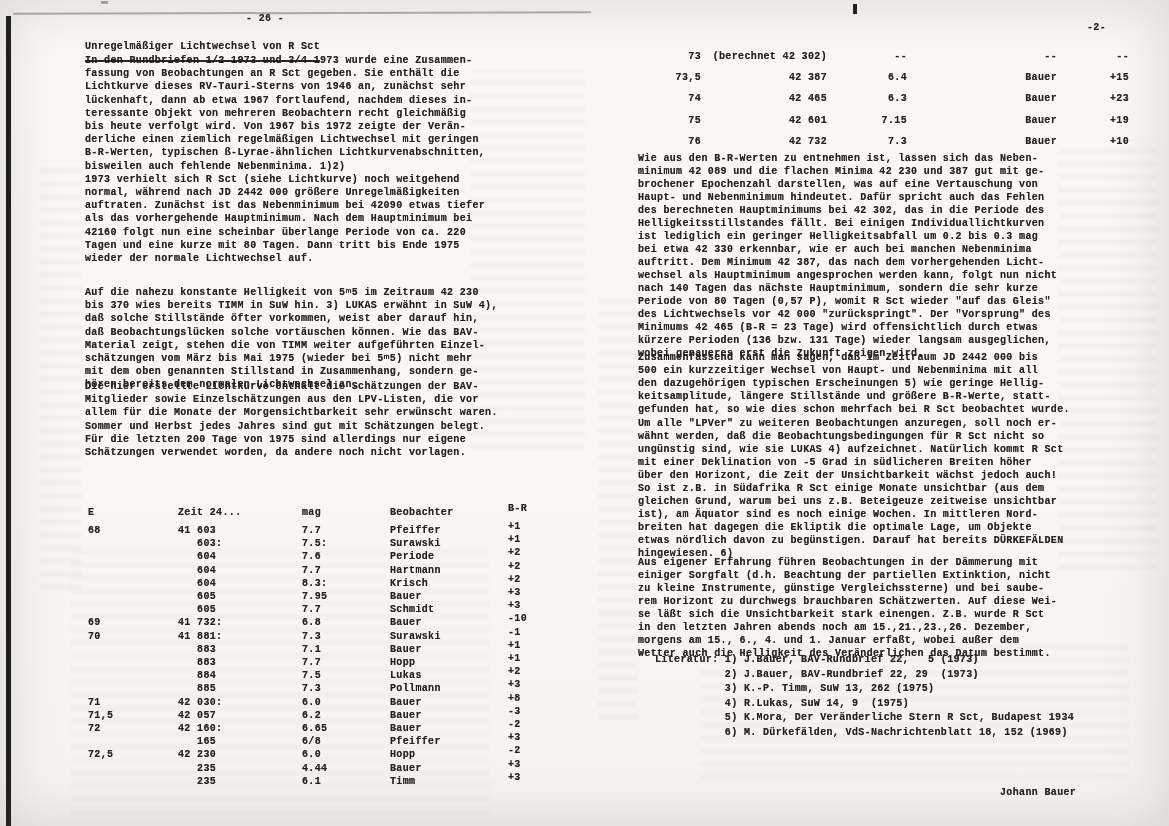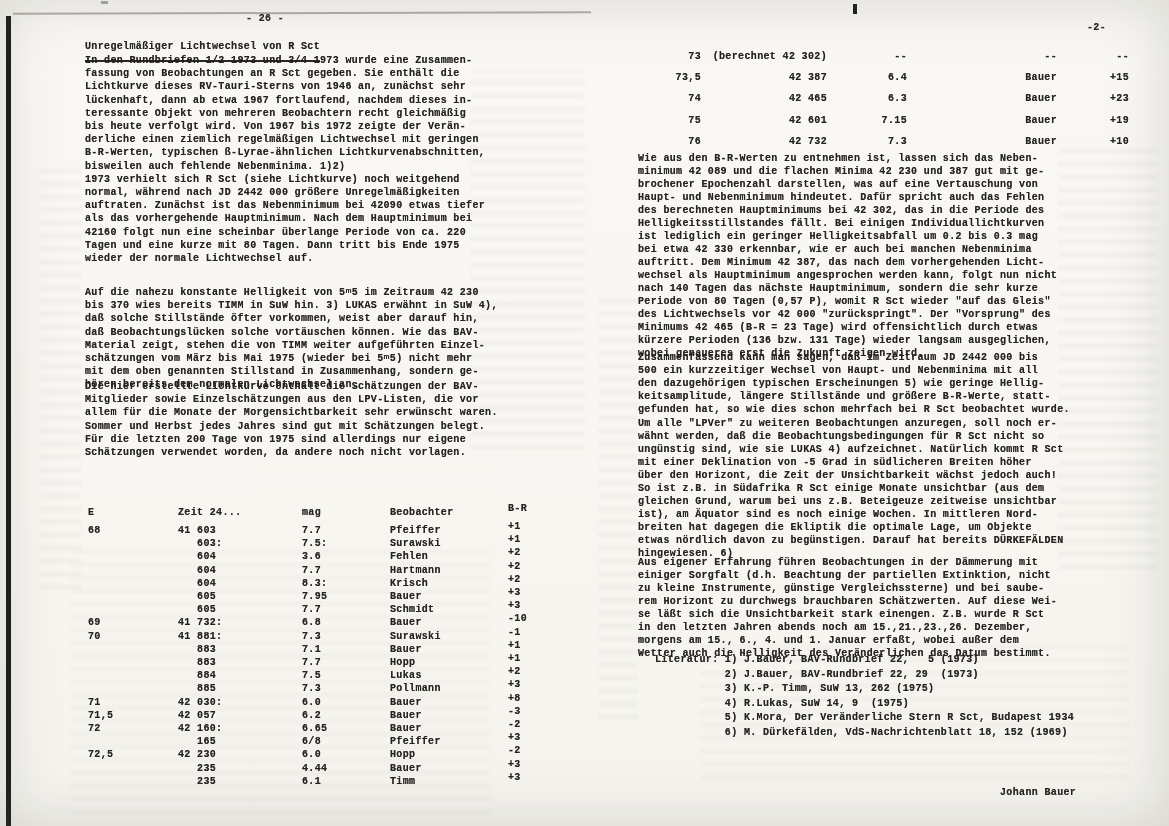--- a/index.html
+++ b/index.html
@@ -113,22 +113,22 @@
         <div class="trow">
           <span class="tcell"></span>
           <span class="tcell">   603:</span>
           <span class="tcell">7.5:</span>
           <span class="tcell">Surawski</span>
           <span class="tcell">+1</span>
         </div>
         <div class="trow">
           <span class="tcell"></span>
           <span class="tcell">   604</span>
-          <span class="tcell">3.6</span>
-          <span class="tcell">Fehlen</span>
+          <span class="tcell">7.6</span>
+          <span class="tcell">Periode</span>
           <span class="tcell">+2</span>
         </div>
         <div class="trow">
           <span class="tcell"></span>
           <span class="tcell">   604</span>
           <span class="tcell">7.7</span>
           <span class="tcell">Hartmann</span>
           <span class="tcell">+2</span>
         </div>
         <div class="trow">

